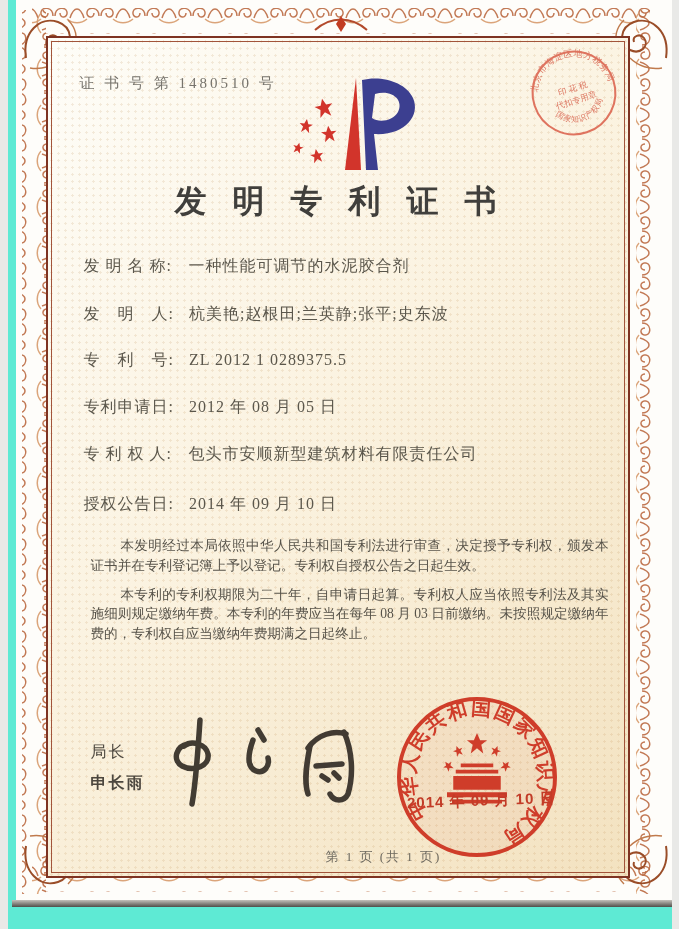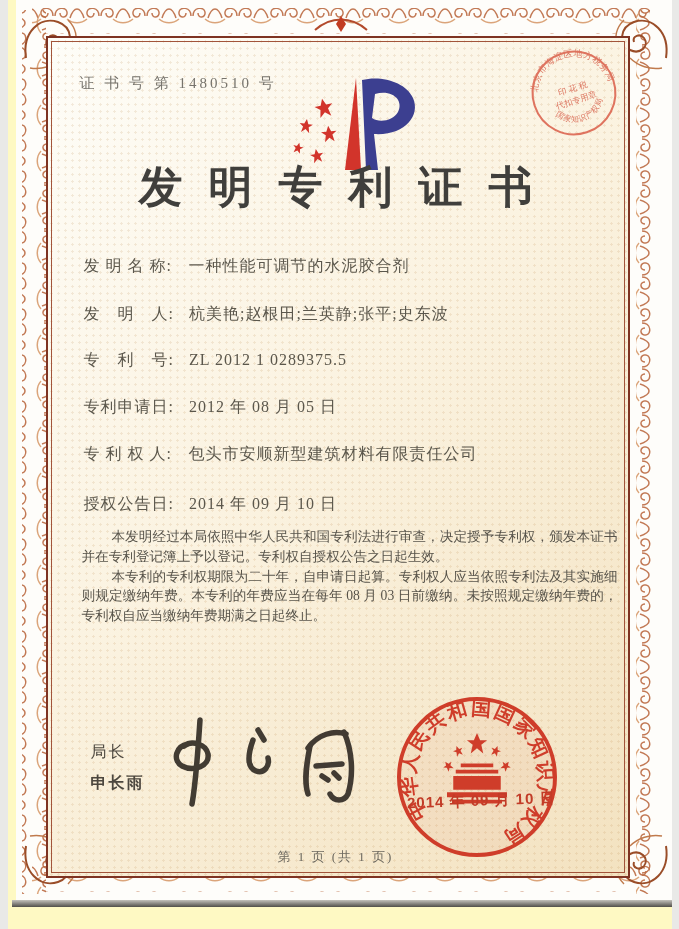--- a/index.html
+++ b/index.html
@@ -1,18 +1,18 @@
 <!DOCTYPE html>
 <html><head>
 <meta charset="utf-8">
 <style>
   html,body{margin:0;padding:0;background:#e9e9e7;}
   #screen{
     position:relative;width:664px;height:929px;margin:0 auto;
-    background:#fef9c3;overflow:hidden;
+    background:#5eead4;overflow:hidden;
     font-family:"Liberation Serif","DejaVu Serif",serif;
   }
   .paper{position:absolute;left:8px;top:0;width:660px;height:902px;background:#fefdfa;}
   .photo-edge-right{position:absolute;left:666px;top:6px;width:6px;height:915px;
     background:linear-gradient(to right,#c4c2bc,#504e49);}
   .photo-edge-bottom{position:absolute;left:4px;top:900px;width:666px;height:7px;
     background:linear-gradient(to bottom,#c4c2bc,#504e49);}
   .ornate{position:absolute;left:0;top:0;pointer-events:none;}
   .frame{
     position:absolute;left:38px;top:36px;width:580px;height:838px;
@@ -23,41 +23,41 @@
     background-size:7px 7px,100% 100%;
   }
   .frame-inner{position:absolute;inset:3px;border:1px solid #a2543a;}
   .cert-no{
     position:absolute;left:72px;top:74px;font-size:15px;letter-spacing:3px;
     color:#76736c;white-space:nowrap;
   }
   .logo{position:absolute;left:276px;top:72px;}
   .tax-stamp{position:absolute;left:519px;top:46px;opacity:.92;}
   .title{
-    position:absolute;left:38px;width:580px;top:158px;text-align:center;
-    font-size:44px;font-weight:600;color:#403f3c;letter-spacing:26px;text-indent:26px;
+    position:absolute;left:38px;width:580px;top:180px;text-align:center;
+    font-size:32px;font-weight:600;color:#403f3c;letter-spacing:26px;text-indent:26px;
     white-space:nowrap;
   }
   .field-row{position:absolute;left:76px;font-size:16px;color:#5b574c;white-space:nowrap;letter-spacing:1px;}
   .field-label{display:inline-block;min-width:90px;}
   .field-value{margin-left:10px;}
   .body-text{position:absolute;left:74px;top:527px;width:536px;font-size:13.6px;
     line-height:19.8px;color:#57534a;text-align:justify;}
-  .body-text p{margin:0;text-indent:2.2em;}
+  .body-text p{margin:9px;text-indent:2.2em;}
   .signer-title{position:absolute;left:83px;top:742px;font-size:16px;color:#4c473f;letter-spacing:2px;}
   .signer-name{position:absolute;left:83px;top:773px;font-size:16px;color:#4c473f;letter-spacing:2px;font-weight:bold;}
   .signature{position:absolute;left:150px;top:710px;}
   .seal{position:absolute;left:383px;top:691px;}
   .seal-date{
     position:absolute;left:399px;top:791px;width:180px;font-size:15px;font-weight:bold;
     color:#c23b27;letter-spacing:1px;transform:rotate(-2deg);white-space:nowrap;
     font-family:"Liberation Sans","DejaVu Sans",sans-serif;
   }
   .footer{position:absolute;left:38px;width:580px;top:848px;text-align:center;
-    font-size:13px;color:#6e6a60;letter-spacing:2px;}
+    font-size:13px;color:#6e6a60;letter-spacing:2px;padding-left:48px;}
 </style>
 </head>
 <body>
 
 <div id="screen">
 
   <div class="paper"></div>
   <div class="photo-edge-right"></div>
   <div class="photo-edge-bottom"></div>
 

